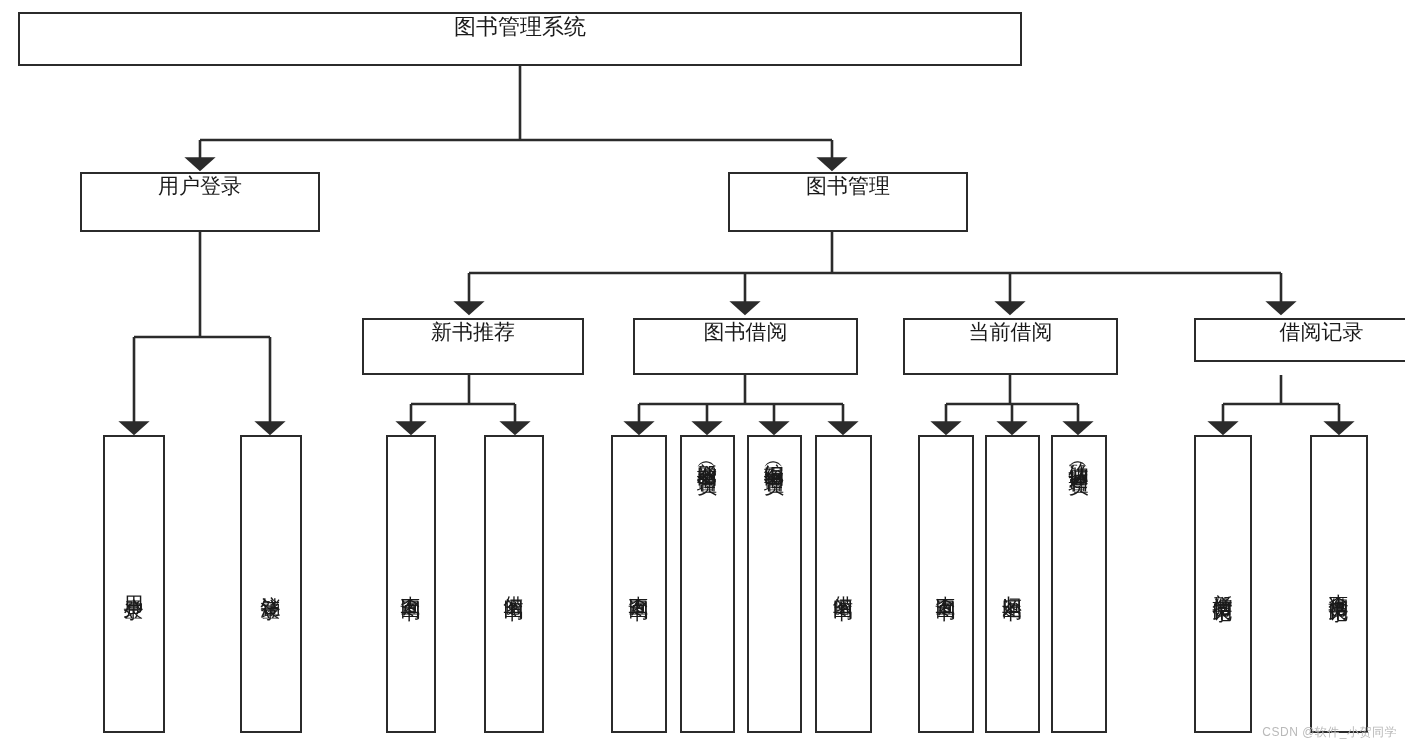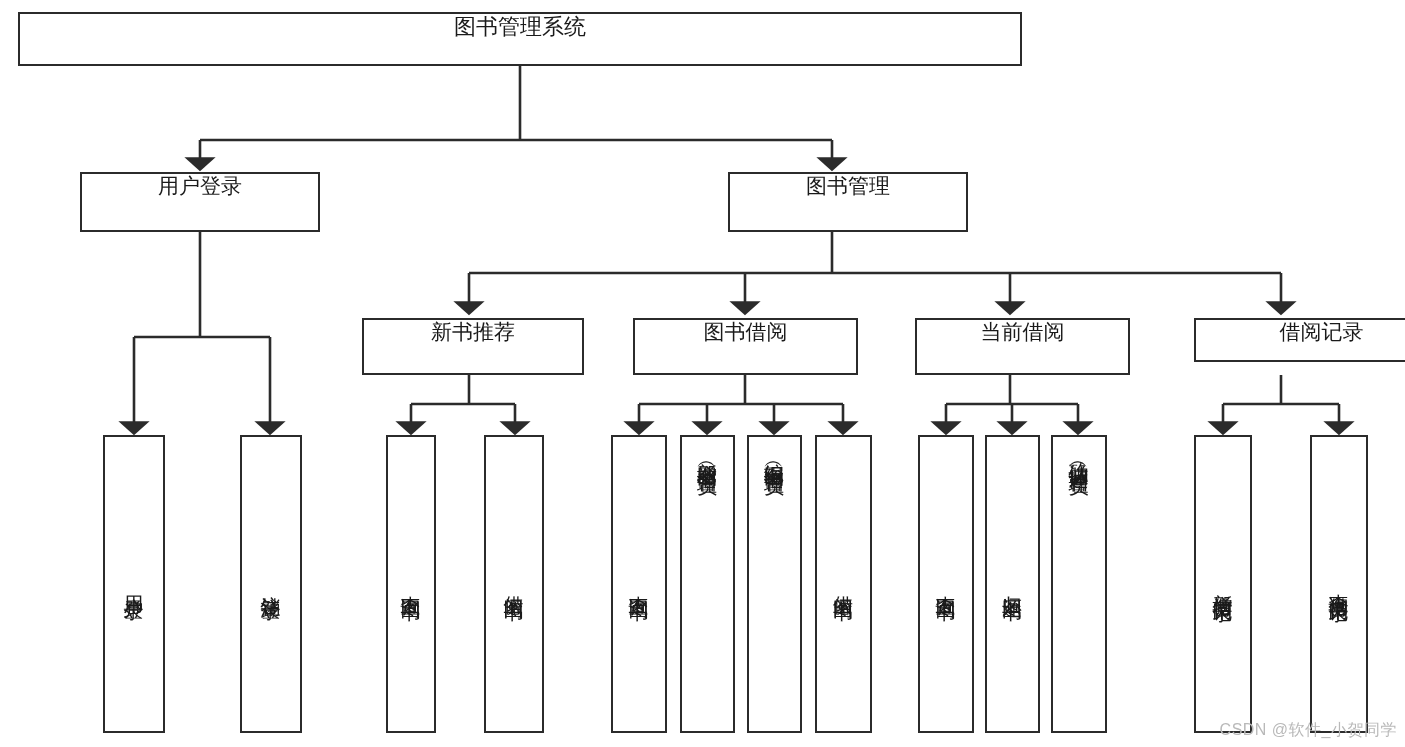--- a/index.html
+++ b/index.html
@@ -12,21 +12,21 @@
   .root-label{font-size:22px;}
   .v-node .node-label{
      writing-mode:vertical-rl;
      text-orientation:upright;
      font-size:20px;
      letter-spacing:2px;
      line-height:1;
   }
   .v-node{align-items:flex-start;justify-content:center;padding-top:10px;}
   .v-node.mid{align-items:center;padding-top:0;}
-  .watermark{position:absolute;right:8px;bottom:6px;font-size:16px;color:#b9b9b9;letter-spacing:.5px;white-space:nowrap;}
+  .watermark{position:absolute;right:8px;bottom:6px;font-size:12px;color:#b9b9b9;letter-spacing:.5px;white-space:nowrap;}
 </style>
 </head>
 <body>
 
 <div id="diagram-root">
 
   <svg id="wires" viewBox="0 0 1405 747">
     <defs>
       <marker id="arw" markerWidth="10" markerHeight="12" refX="2.6" refY="6" orient="auto" markerUnits="strokeWidth">
         <path d="M0,0 L5.4,6 L0,12 z" fill="#2b2b2b"></path>
@@ -86,21 +86,21 @@
   <div class="node" style="left:728px;top:172px;width:240px;height:60px;">
     <span class="node-label h-label">图书管理</span>
   </div>
 
   <div class="node" style="left:362px;top:318px;width:222px;height:57px;">
     <span class="node-label h-label">新书推荐</span>
   </div>
   <div class="node" style="left:633px;top:318px;width:225px;height:57px;">
     <span class="node-label h-label">图书借阅</span>
   </div>
-  <div class="node" style="left:903px;top:318px;width:215px;height:57px;margin-left:12px;">
+  <div class="node" style="left:903px;top:318px;width:215px;height:57px;">
     <span class="node-label h-label">当前借阅</span>
   </div>
   <div class="node" style="left:1194px;top:318px;width:218px;height:44px;padding-left:37px;">
     <span class="node-label h-label">借阅记录</span>
   </div>
 
   <div class="node v-node mid" style="left:103px;top:435px;width:62px;height:298px;">
     <span class="node-label">用户登录</span>
   </div>
   <div class="node v-node mid" style="left:240px;top:435px;width:62px;height:298px;">

